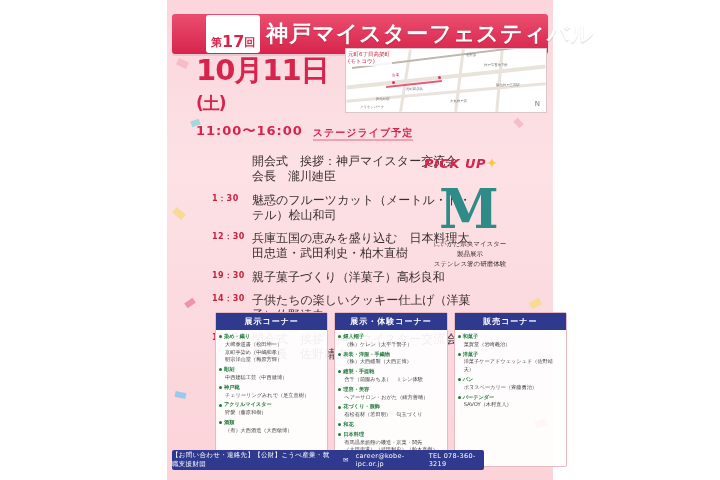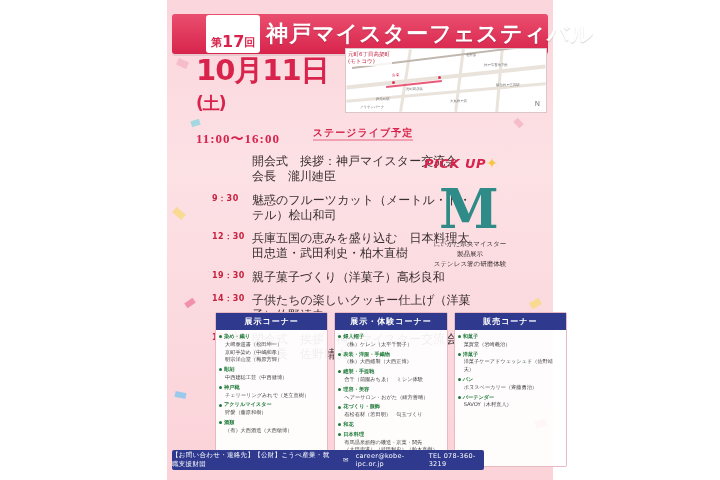--- a/index.html
+++ b/index.html
@@ -45,21 +45,21 @@
   .banner .title{
     color:#ffffff;font-weight:bold;font-size:22px;letter-spacing:1px;
     white-space:nowrap;
     text-shadow:0 1px 1px rgba(0,0,0,.18);
   }
 
   
   .dateblk{position:absolute;left:196px;top:56px;width:150px;color:#e0325a;}
   .dateblk .d1{font-size:29px;font-weight:bold;letter-spacing:-1px;line-height:1;color:#d8244c;}
   .dateblk .d1 .sm{font-size:17px;}
-  .dateblk .d2{font-size:13px;font-weight:bold;margin-top:16px;color:#d8244c;letter-spacing:1px;font-family:Liberation Serif, serif;}
+  .dateblk .d2{font-size:13px;font-weight:bold;margin-top:8px;color:#d8244c;letter-spacing:1px;}
 
   
   .map{
     position:absolute;left:345px;top:48px;width:200px;height:63px;
     background:#ffffff;border:1px solid #d9c7ca;
     overflow:hidden;
   }
   .map .road{position:absolute;background:#e9e3dc;}
   .map .rail{position:absolute;background:#bfb6ad;height:2px;transform-origin:left center;}
   .map .lbl{position:absolute;font-size:3.4px;color:#6a6a6a;white-space:nowrap;}
@@ -196,21 +196,21 @@
   <div class="stagetitle">
     <span class="u">ステージライブ予定</span>
   </div>
 
   <div class="program">
     <div class="prow head">
       <div class="ptime"></div>
       <div class="ptext">開会式　挨拶：神戸マイスター交流会　会長　瀧川廸臣</div>
     </div>
     <div class="prow">
-      <div class="ptime">9：30</div>
+      <div class="ptime">1：30</div>
       <div class="ptext">魅惑のフルーツカット（メートル・ド・テル）桧山和司</div>
     </div>
     <div class="prow">
       <div class="ptime">12：30</div>
       <div class="ptext">兵庫五国の恵みを盛り込む　日本料理大田忠道・武田利史・柏木直樹</div>
     </div>
     <div class="prow">
       <div class="ptime">19：30</div>
       <div class="ptext">親子菓子づくり（洋菓子）高杉良和</div>
     </div>

